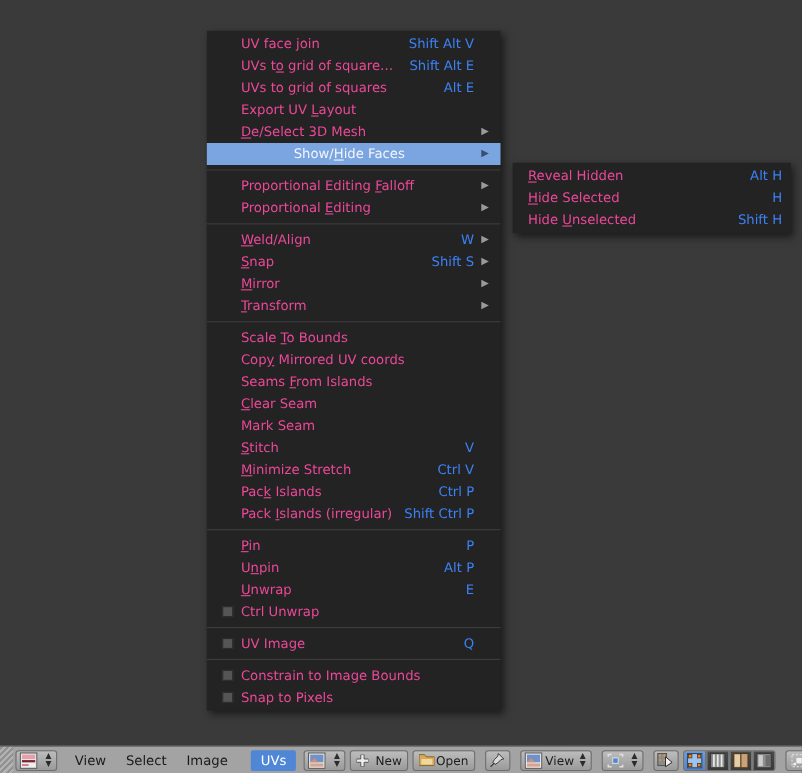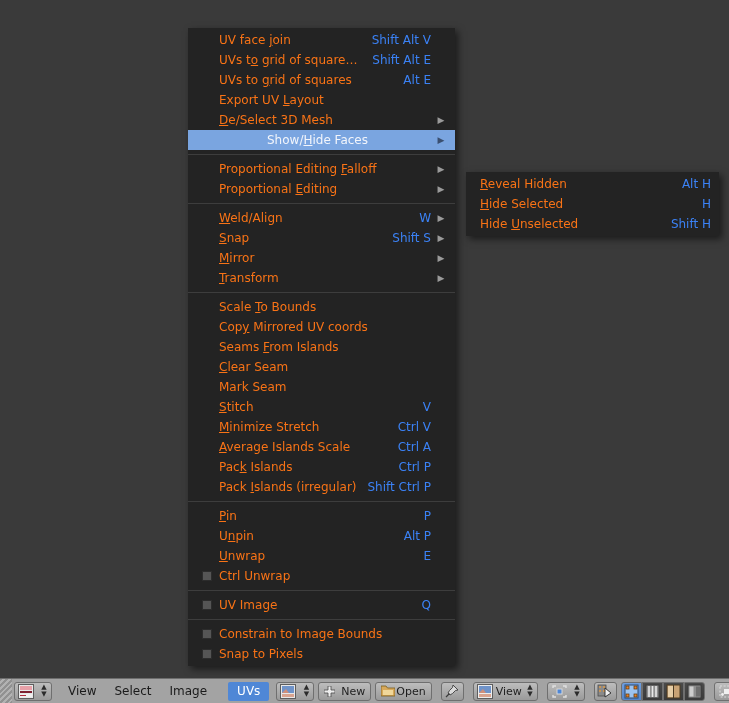--- a/index.html
+++ b/index.html
@@ -26,21 +26,21 @@
     display:flex;
     align-items:center;
     padding:0 8px 0 0;
     white-space:nowrap;
     cursor:default;
   }
   .menu-row .label{
     flex:1 1 auto;
     padding-left:31px;
     font-size:12px;
-    color:#f97316;
+    color:#ec4899;
     overflow:hidden;
     text-overflow:ellipsis;
   }
   .menu-row .shortcut{
     flex:0 0 auto;
     color:#3b82f6;
     font-size:12px;
     padding-left:10px;
   }
   .menu-row .arrow{
@@ -66,21 +66,20 @@
     box-sizing:border-box;
   }
   .u{text-decoration:underline;}
   
   #submenu{
     position:absolute;left:466px;top:148px;width:253px;
     background:#232323;
     box-shadow:3px 3px 7px rgba(0,0,0,.55);
     padding:2px 0;
     box-sizing:border-box;
-    margin-top:24px;
   }
   #submenu .menu-row .label{padding-left:14px;}
   
   #header-bar{
     position:absolute;left:0;bottom:0;width:729px;height:25px;
     background:#a3a3a3;
     display:flex;align-items:center;
     box-sizing:border-box;
     border-top:1px solid #6d6d6d;
   }
@@ -227,25 +226,20 @@
       <span class="arrow"></span>
     </div>
     <div class="menu-row">
       <span class="label"><span class="u">S</span>titch</span>
       <span class="shortcut">V</span>
       <span class="arrow"></span>
     </div>
     <div class="menu-row">
       <span class="label"><span class="u">M</span>inimize Stretch</span>
       <span class="shortcut">Ctrl V</span>
-      <span class="arrow"></span>
-    </div>
-    <div class="menu-row">
-      <span class="label"><span class="u">A</span>verage Islands Scale</span>
-      <span class="shortcut">Ctrl A</span>
       <span class="arrow"></span>
     </div>
     <div class="menu-row">
       <span class="label">Pac<span class="u">k</span> Islands</span>
       <span class="shortcut">Ctrl P</span>
       <span class="arrow"></span>
     </div>
     <div class="menu-row">
       <span class="label">Pack <span class="u">I</span>slands (irregular)</span>
       <span class="shortcut">Shift Ctrl P</span>

